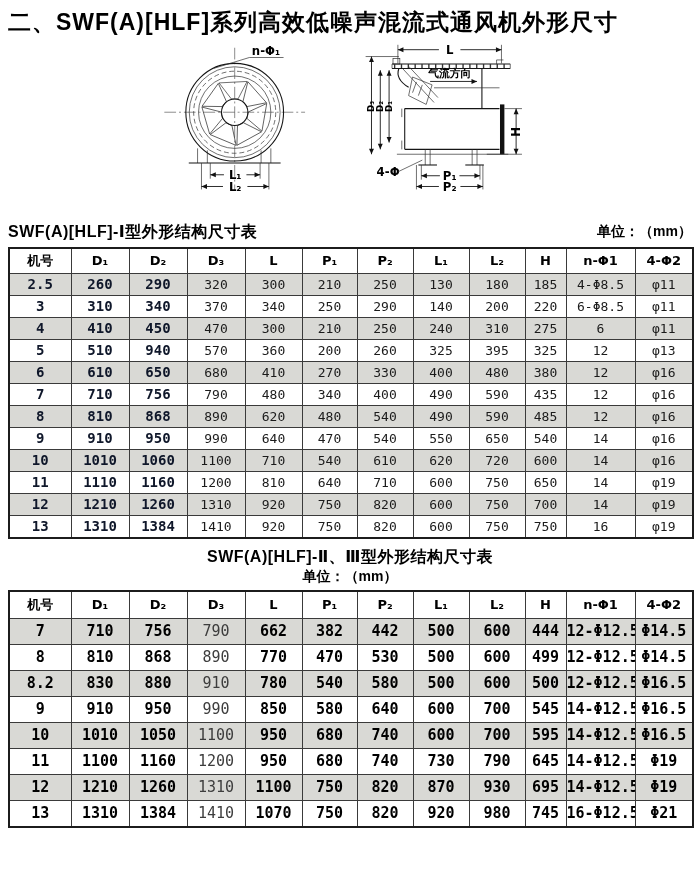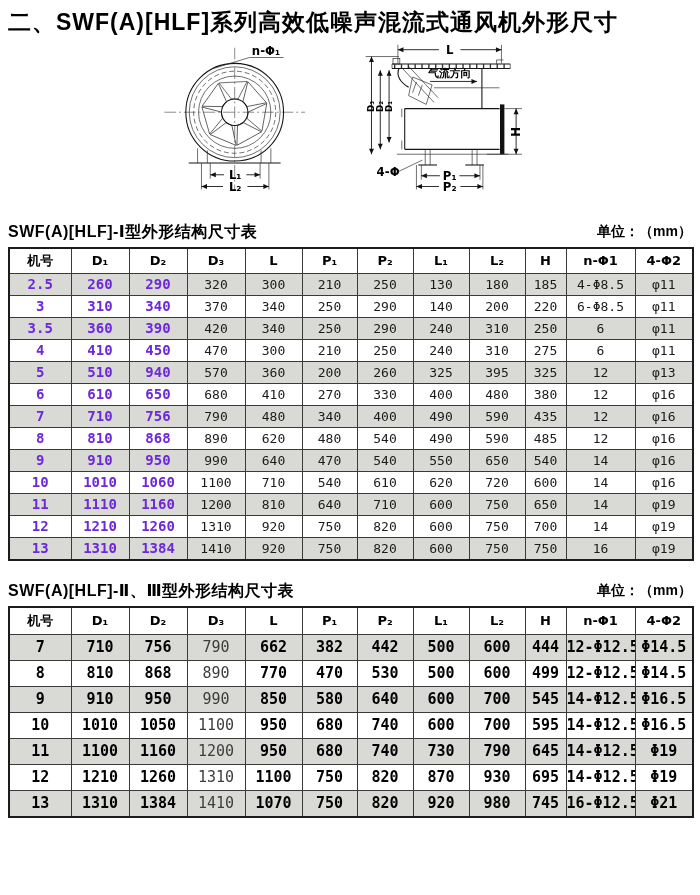--- a/index.html
+++ b/index.html
@@ -23,21 +23,21 @@
   th,td{
     border:1px solid #3a3a3a;text-align:center;vertical-align:middle;
     padding:0;overflow:hidden;white-space:nowrap;
   }
   th{font-size:13px;font-weight:bold;font-family:"DejaVu Sans",sans-serif;}
   td{font-family:"DejaVu Sans Mono","Liberation Mono",monospace;}
   tbody tr:nth-child(odd){background:#d9d9d5;}
   
   #t1 th{height:24px;}
   #t1 td{height:21px;font-size:13px;color:#1b1b1b;}
-  #t1 tbody td:nth-child(-n+3){font-weight:bold;font-size:14px;color:#6d28d9;}
+  #t1 tbody td:nth-child(-n+3){font-weight:bold;font-size:14px;color:#0f172a;}
   
   #t2 th{height:26px;}
   #t2 td{height:25px;font-size:15px;font-weight:bold;color:#000;}
   #t2 tbody td:nth-child(4){font-weight:normal;color:#3d3d3d;}
   
   .ln{stroke:#151515;stroke-width:1.1;fill:none;}
   .thin{stroke:#2e2e2e;stroke-width:.7;fill:none;}
   .cl{stroke:#3c3c3c;stroke-width:.6;stroke-dasharray:12 3 2 3;fill:none;}
   .dsh{stroke:#2e2e2e;stroke-width:.7;fill:none;stroke-dasharray:5 3;}
   .dim{stroke:#111;stroke-width:.9;fill:none;}
@@ -238,34 +238,20 @@
           <td>340</td>
           <td>250</td>
           <td>290</td>
           <td>140</td>
           <td>200</td>
           <td>220</td>
           <td>6-Φ8.5</td>
           <td>φ11</td>
         </tr>
         <tr>
-          <td>3.5</td>
-          <td>360</td>
-          <td>390</td>
-          <td>420</td>
-          <td>340</td>
-          <td>250</td>
-          <td>290</td>
-          <td>240</td>
-          <td>310</td>
-          <td>250</td>
-          <td>6</td>
-          <td>φ11</td>
-        </tr>
-        <tr>
           <td>4</td>
           <td>410</td>
           <td>450</td>
           <td>470</td>
           <td>300</td>
           <td>210</td>
           <td>250</td>
           <td>240</td>
           <td>310</td>
           <td>275</td>
@@ -395,21 +381,21 @@
           <td>600</td>
           <td>750</td>
           <td>750</td>
           <td>16</td>
           <td>φ19</td>
         </tr>
       </tbody>
   </table>
 
   
-  <div class="tcap" style="margin-top:20px;">
+  <div class="tcap" style="margin-top:8px;flex-direction:column;">
     <span class="cap">SWF(A)[HLF]-Ⅱ、Ⅲ型外形结构尺寸表</span>
     <span class="unit">单位：（mm）</span>
   </div>
   <table id="t2">
     <colgroup>
       <col style="width:62px">
         <col style="width:58px">
         <col style="width:58px">
         <col style="width:58px">
       <col style="width:57px">
@@ -460,20 +446,34 @@
           <td>770</td>
           <td>470</td>
           <td>530</td>
           <td>500</td>
           <td>600</td>
           <td>499</td>
           <td>12-Φ12.5</td>
           <td>Φ14.5</td>
         </tr>
         <tr>
+          <td>8.2</td>
+          <td>830</td>
+          <td>880</td>
+          <td>910</td>
+          <td>780</td>
+          <td>540</td>
+          <td>580</td>
+          <td>500</td>
+          <td>600</td>
+          <td>500</td>
+          <td>12-Φ12.5</td>
+          <td>Φ16.5</td>
+        </tr>
+        <tr>
           <td>9</td>
           <td>910</td>
           <td>950</td>
           <td>990</td>
           <td>850</td>
           <td>580</td>
           <td>640</td>
           <td>600</td>
           <td>700</td>
           <td>545</td>

